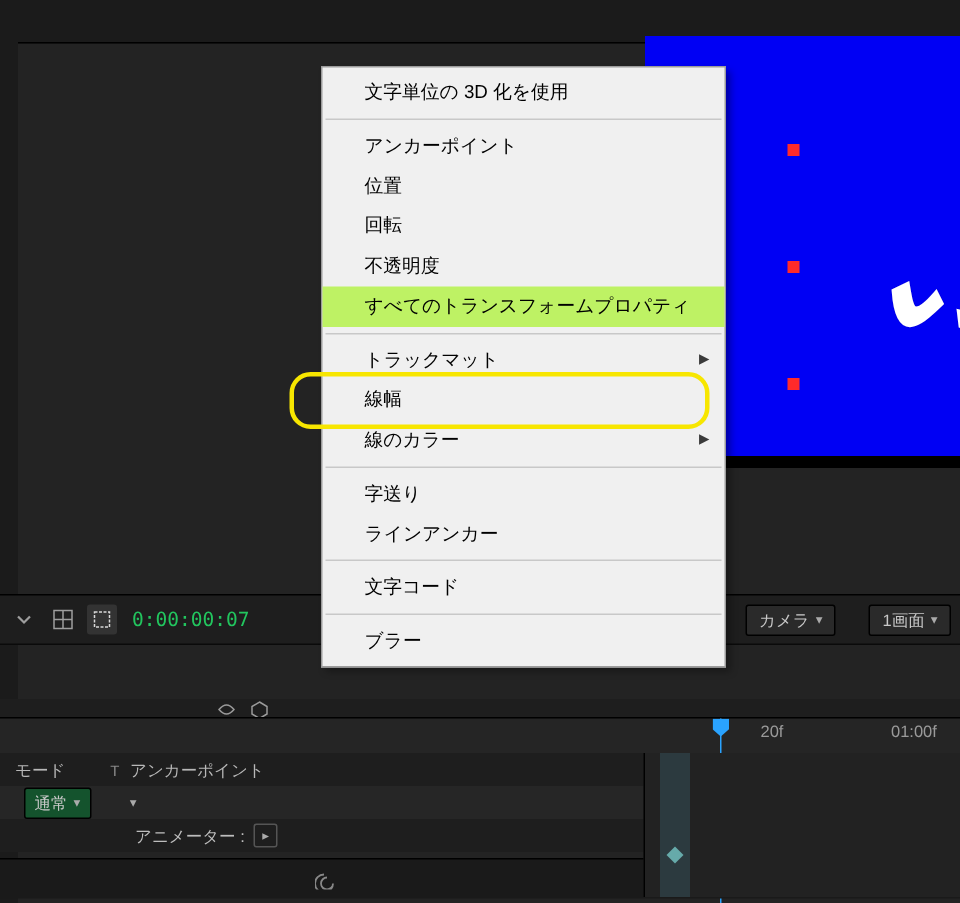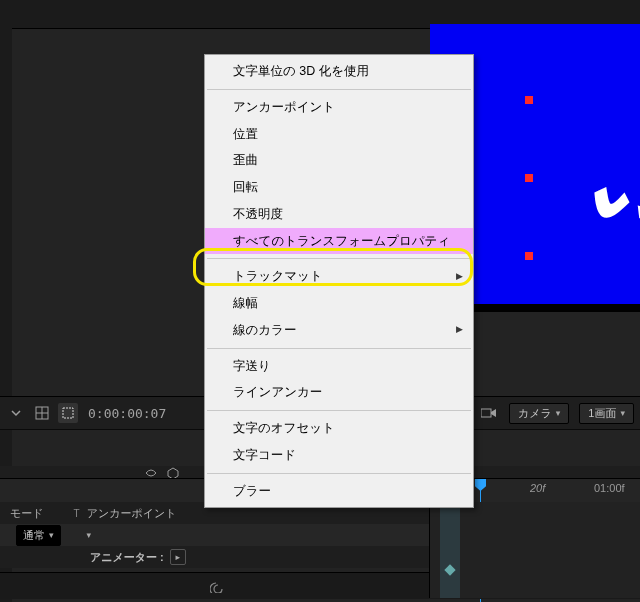--- a/index.html
+++ b/index.html
@@ -83,30 +83,30 @@
     width: 20px; height: 20px;
     display: inline-flex;
     align-items: center;
     justify-content: center;
     color: #9e9e9e;
     border-radius: 2px;
   }
   .tool-icon svg { display:block; }
   .tool-icon.active { background: #333; color: #d8d8d8; }
   .timecode {
-    color: #a3a3a3;
+    color: #22c55e;
     font-family: monospace;
     font-size: 13px;
     margin-left: 4px;
   }
   .right-controls {
     margin-left: auto;
     display: flex;
     align-items: center;
-    gap: 10px;
+    gap: 22px;
   }
   .dropdown {
     display: inline-flex;
     align-items: center;
     gap: 4px;
     background: #2a2a2a;
     border: 1px solid #000;
     padding: 2px 8px;
     border-radius: 2px;
     color: #c8c8c8;
@@ -170,35 +170,35 @@
     background: #262626;
     display: flex;
     align-items: center;
     padding-left: 16px;
     gap: 6px;
     font-size: 11px;
     border-bottom: 1px solid #141414;
   }
   .mode-dd {
     display:inline-flex; align-items:center; gap:4px;
-    background:#000000; border:1px solid #000; border-radius:2px;
+    background:#14532d; border:1px solid #000; border-radius:2px;
     padding:2px 6px; color:#c8c8c8;
   }
 
   
   .animator-row {
     position: absolute;
     left: 0; right: 0; top: 546px; height: 22px;
     background: #1e1e1e;
     display: flex;
     align-items: center;
     padding-left: 90px;
     font-size: 11px;
   }
-  .animator-row .label { color:#bdbdbd;font-weight:bold; }
+  .animator-row .label { color:#bdbdbd; }
   .animator-row .arrow {
     margin-left: 6px; width: 14px; height: 14px;
     border:1px solid #555; display:flex; align-items:center; justify-content:center;
     font-size:9px; color:#aaa; border-radius:2px;
   }
 
   
   .bottom-bar {
     position:absolute; left:0; right:0; top:572px; height:26px;
     background:#1a1a1a; border-top:1px solid #000;
@@ -217,40 +217,39 @@
     background:#2c3a3f;
   }
   .tracks .keyframe {
     position:absolute; width:8px; height:8px; transform:rotate(45deg);
     background:#6aa; left:16px;
   }
 
   
   .context-menu {
     position: absolute;
-    left: 204px;
+    left: 214px;
     top: 44px;
     width: 268px;
     background: #f0f0f0;
     border: 1px solid #9c9c9c;
     box-shadow: 3px 3px 5px rgba(0,0,0,0.35);
     color: #000;
     font-size: 12.5px;
     padding: 3px 0;
     z-index: 50;
-    margin-top: 10px;
   }
   .context-menu .item {
     padding: 4px 32px 4px 28px;
     position: relative;
     white-space: nowrap;
     line-height: 1.5;
   }
   .context-menu .item.highlight {
-    background: #f0abfc;
+    background: #bef264;
   }
   .context-menu .item.has-sub::after {
     content: "▶";
     position: absolute;
     right: 10px;
     top: 50%;
     transform: translateY(-50%);
     font-size: 9px;
     color: #3a3a3a;
   }
@@ -329,21 +328,21 @@
         </svg>
     </span>
     <span class="sw">
       <svg width="12" height="12" viewBox="0 0 12 12">
           <path d="M6 1l5 3v5l-5 3-5-3V4z" stroke="#9a9a9a" fill="none"></path>
         </svg>
     </span>
   </div>
 
   <div class="time-ruler">
-    <span class="tick" style="left:530px;font-style:italic;">20f</span>
+    <span class="tick" style="left:507px;">20f</span>
     <span class="tick" style="left:594px;">01:00f</span>
     <div class="playhead" style="left:480px;"></div>
   </div>
 
   <div class="col-headers">
     <span>モード</span>
     <span>
       <span class="small-t">T</span>
       <span>アンカーポイント</span>
     </span>
@@ -373,32 +372,30 @@
   <div class="tracks">
     <div class="highlight-col"></div>
     <div class="keyframe" style="top:64px;"></div>
   </div>
 
   <div class="context-menu">
     <div class="item">文字単位の 3D 化を使用</div>
     <hr>
     <div class="item">アンカーポイント</div>
     <div class="item">位置</div>
-    <div class="item">歪曲</div>
     <div class="item">回転</div>
     <div class="item">不透明度</div>
     <div class="item highlight">すべてのトランスフォームプロパティ</div>
     <hr>
     <div class="item has-sub">トラックマット</div>
     <div class="item">線幅</div>
     <div class="item has-sub">線のカラー</div>
     <hr>
     <div class="item">字送り</div>
     <div class="item">ラインアンカー</div>
     <hr>
-    <div class="item">文字のオフセット</div>
     <div class="item">文字コード</div>
     <hr>
     <div class="item">ブラー</div>
   </div>
 
   <div class="annotation-ring" style="left:193px; top:248px; width:274px; height:32px;"></div>
 </div>
 
 </body></html>

